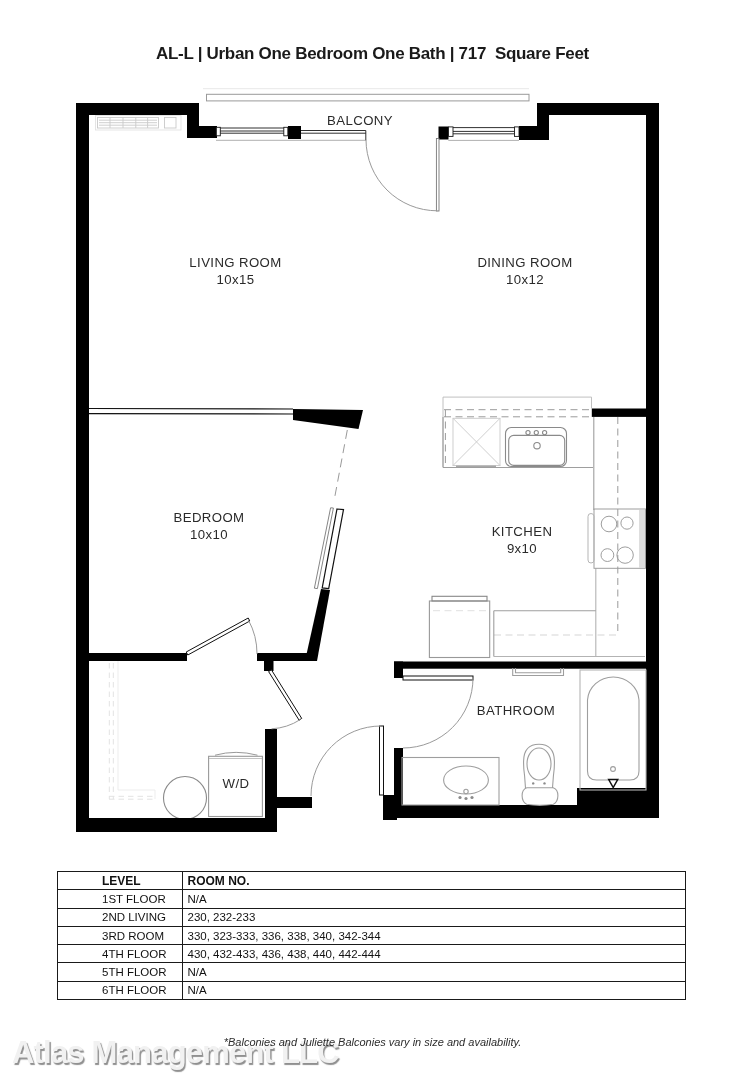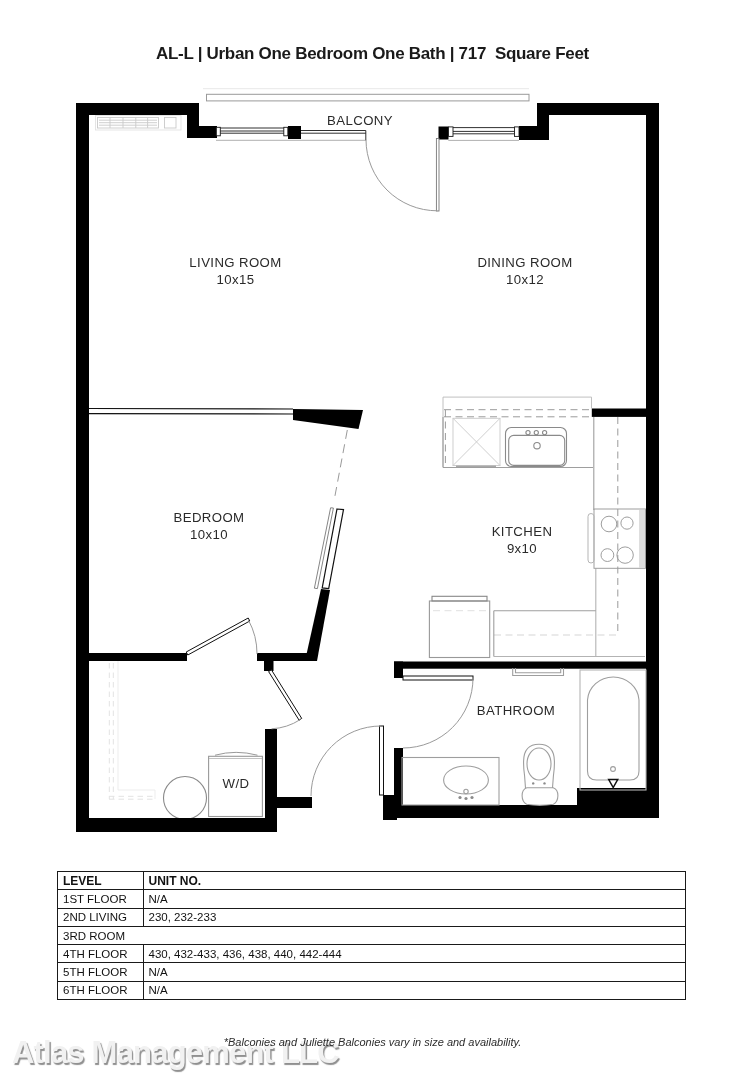--- a/index.html
+++ b/index.html
@@ -5,21 +5,21 @@
   html,body{margin:0;padding:0;background:#fff;width:745px;height:1080px;overflow:hidden;}
   body{font-family:"Liberation Sans", sans-serif;position:relative;}
   #title{position:absolute;left:0;top:44px;width:745px;text-align:center;
          font-size:17px;font-weight:bold;color:#1a1a1a;letter-spacing:-0.3px;}
   svg{position:absolute;left:0;top:0;}
   #tablewrap{position:absolute;left:57px;top:871px;width:627px;border:1.5px solid #1a1a1a;}
   .trow{display:flex;border-bottom:1px solid #1a1a1a;height:17.3px;align-items:center;
         font-size:11.5px;color:#111;}
   .trow:last-child{border-bottom:none;}
   .trow.hd{font-weight:bold;font-size:12px;border-bottom:1.7px solid #1a1a1a;}
-  .c1{width:79.5px;padding-left:5px;flex:none;}
+  .c1{width:79.5px;padding-left:5px;flex:none;margin-left:39px;}
   .c2{flex:1;padding-left:5px;border-left:1.4px solid #1a1a1a;align-self:stretch;display:flex;align-items:center;}
   .full{padding-left:5px;}
   #foot{position:absolute;left:0;top:1035.5px;width:745px;text-align:center;
         font-size:11px;font-style:italic;color:#2c2c2c;}
   #wm{position:absolute;left:12px;top:1035px;font-size:31px;color:#f1f1f1;
       letter-spacing:-0.8px;text-shadow:1.4px 1.6px 1px #8f8f8f;white-space:nowrap;font-weight:bold;}
 </style>
 </head>
 <body>
 <div id="wm">Atlas Management LLC</div>
@@ -209,32 +209,33 @@
     <text x="522" y="536">KITCHEN</text>
     <text x="522" y="552.5">9x10</text>
     <text x="516" y="715">BATHROOM</text>
     <text x="236" y="788">W/D</text>
   </g>
 </svg>
 
 <div id="tablewrap">
   <div class="trow hd">
       <div class="c1">LEVEL</div>
-      <div class="c2">UNIT NO.</div>
+      <div class="c2">ROOM NO.</div>
     </div>
   <div class="trow">
       <div class="c1">1ST FLOOR</div>
       <div class="c2">N/A</div>
     </div>
   <div class="trow">
       <div class="c1">2ND LIVING</div>
       <div class="c2">230, 232-233</div>
     </div>
   <div class="trow">
       <div class="c1">3RD ROOM</div>
+      <div class="c2">330, 323-333, 336, 338, 340, 342-344</div>
     </div>
   <div class="trow">
       <div class="c1">4TH FLOOR</div>
       <div class="c2">430, 432-433, 436, 438, 440, 442-444</div>
     </div>
   <div class="trow">
       <div class="c1">5TH FLOOR</div>
       <div class="c2">N/A</div>
     </div>
   <div class="trow">

